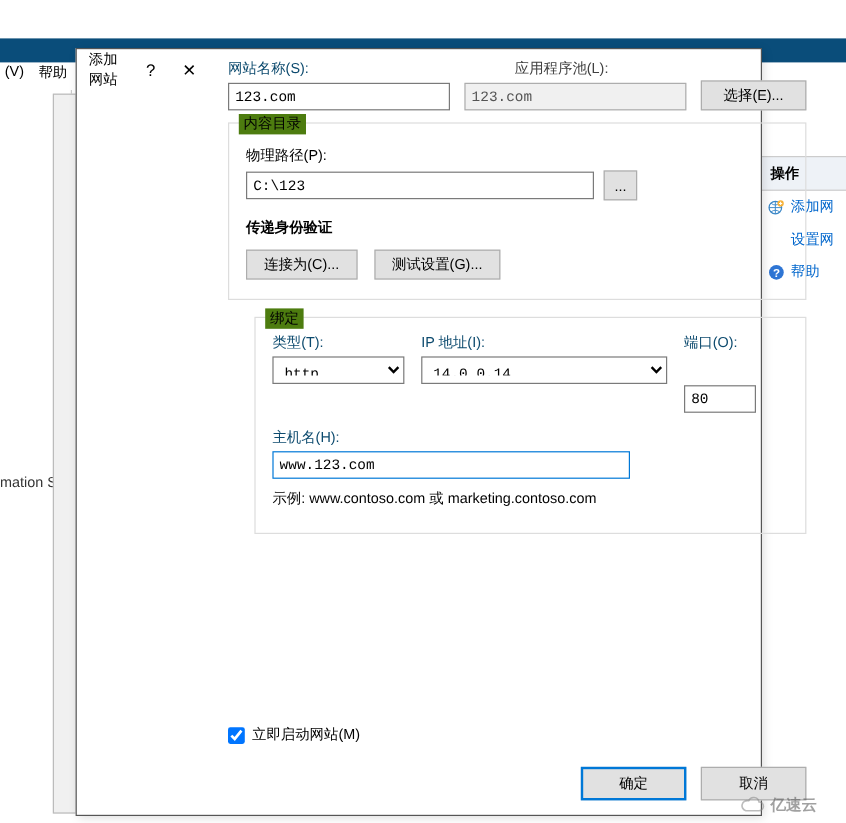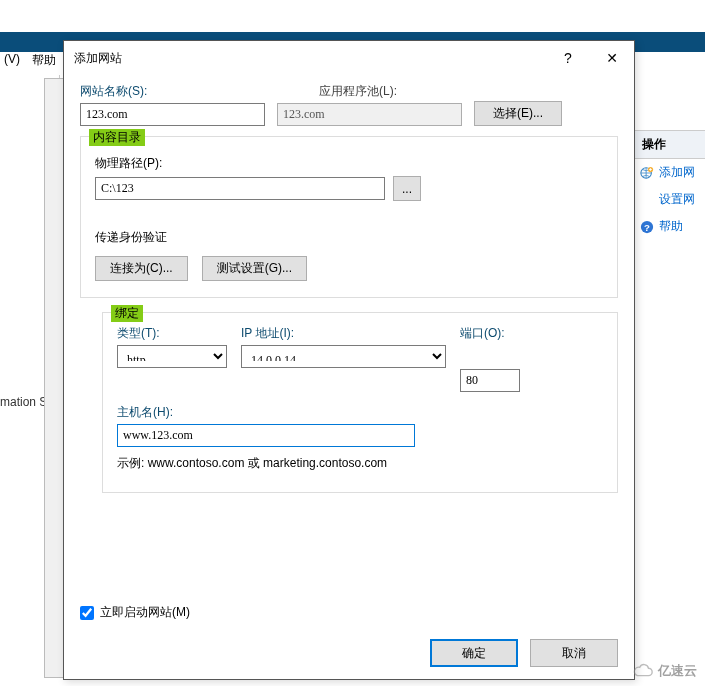--- a/index.html
+++ b/index.html
@@ -94,21 +94,21 @@
 .dialog {
   position: absolute;
   top: 40px;
   left: 63px;
   width: 572px;
   height: 640px;
   background: #fff;
   border: 1px solid #555;
   box-shadow: 2px 2px 8px rgba(0,0,0,0.15);
   display: flex;
-  flex-direction: column;
+  flex-direction: row;
 }
 .titlebar {
   height: 34px;
   display: flex;
   align-items: center;
   padding-left: 10px;
   font-size: 12px;
   color: #000;
 }
 .titlebar-spacer { flex: 1; }
@@ -132,21 +132,21 @@
 .row { display: flex; gap: 12px; margin-bottom: 10px; align-items: flex-end; }
 .field { display: flex; flex-direction: column; gap: 3px; }
 .label { font-size: 12px; color: #0c4a6e; }
 .label.disabled { color: #404040; margin-left: 42px; }
 input[type=text], select {
   height: 23px;
   padding: 6px 5px;
   font-size: 12px;
   border: 1px solid #7a7a7a;
   background: #fff;
-  font-family: Liberation Serif, serif;
+  font-family: Liberation Mono, monospace;
 }
 input.disabled, select.disabled { background: #f0f0f0; border-color: #adadad; color: #555; }
 .btn {
   height: 25px;
   padding: 0 14px;
   font-size: 12px;
   border: 1px solid #adadad;
   background: #e1e1e1;
   cursor: pointer;
   font-family: inherit;
@@ -157,21 +157,21 @@
 .fieldset {
   border: 1px solid #ddd;
   padding: 12px 14px 16px 14px;
   margin-bottom: 14px;
   position: relative;
 }
 .fieldset-legend {
   position: absolute;
   top: -8px;
   left: 8px;
-  background: #84cc16;
+  background: #4d7c0f;
   padding: 0 4px;
   font-size: 12px;
 }
 .sub-label { font-size: 12px; margin-bottom: 4px; margin-top: 6px; }
 
 .input-host { border: 1px solid #0078d7 !important; }
 
 .example-text { font-size: 12px; margin-top: 8px; color: #000; }
 
 .checkbox-row {
@@ -191,21 +191,21 @@
   right: 16px;
   display: flex;
   gap: 12px;
   border-radius: 10px;
 }
 .dialog-footer .btn { width: 88px; height: 28px; }
 
 .watermark {
   position: absolute;
   bottom: 6px;
-  right: 8px;
+  right: 24px;
   display: flex;
   align-items: center;
   gap: 4px;
   opacity: 0.55;
   font-size: 13px;
   color: #555;
   font-weight: bold;
 }
 .watermark svg { width: 22px; height: 16px; }
 </style>
@@ -269,21 +269,21 @@
       <button class="btn" style="width:88px;">选择(E)...</button>
     </div>
 
     <div class="fieldset">
       <span class="fieldset-legend">内容目录</span>
       <div class="sub-label">物理路径(P):</div>
       <div style="display:flex; gap:8px; align-items:center;">
         <input type="text" style="width: 290px;" value="C:\123">
         <button class="btn btn-sm">...</button>
       </div>
-      <div class="sub-label" style="margin-top:28px;">传递身份验证</div>
+      <div class="sub-label" style="margin-top:14px;font-weight:bold;">传递身份验证</div>
       <div style="display:flex; gap:14px; margin-top:10px;align-items:center;">
         <button class="btn">连接为(C)...</button>
         <button class="btn">测试设置(G)...</button>
       </div>
     </div>
 
     <div class="fieldset" style="padding-bottom:20px;margin-left:22px;">
       <span class="fieldset-legend">绑定</span>
       <div style="display:flex; gap:14px;">
         <div class="field" style="width:110px;">

